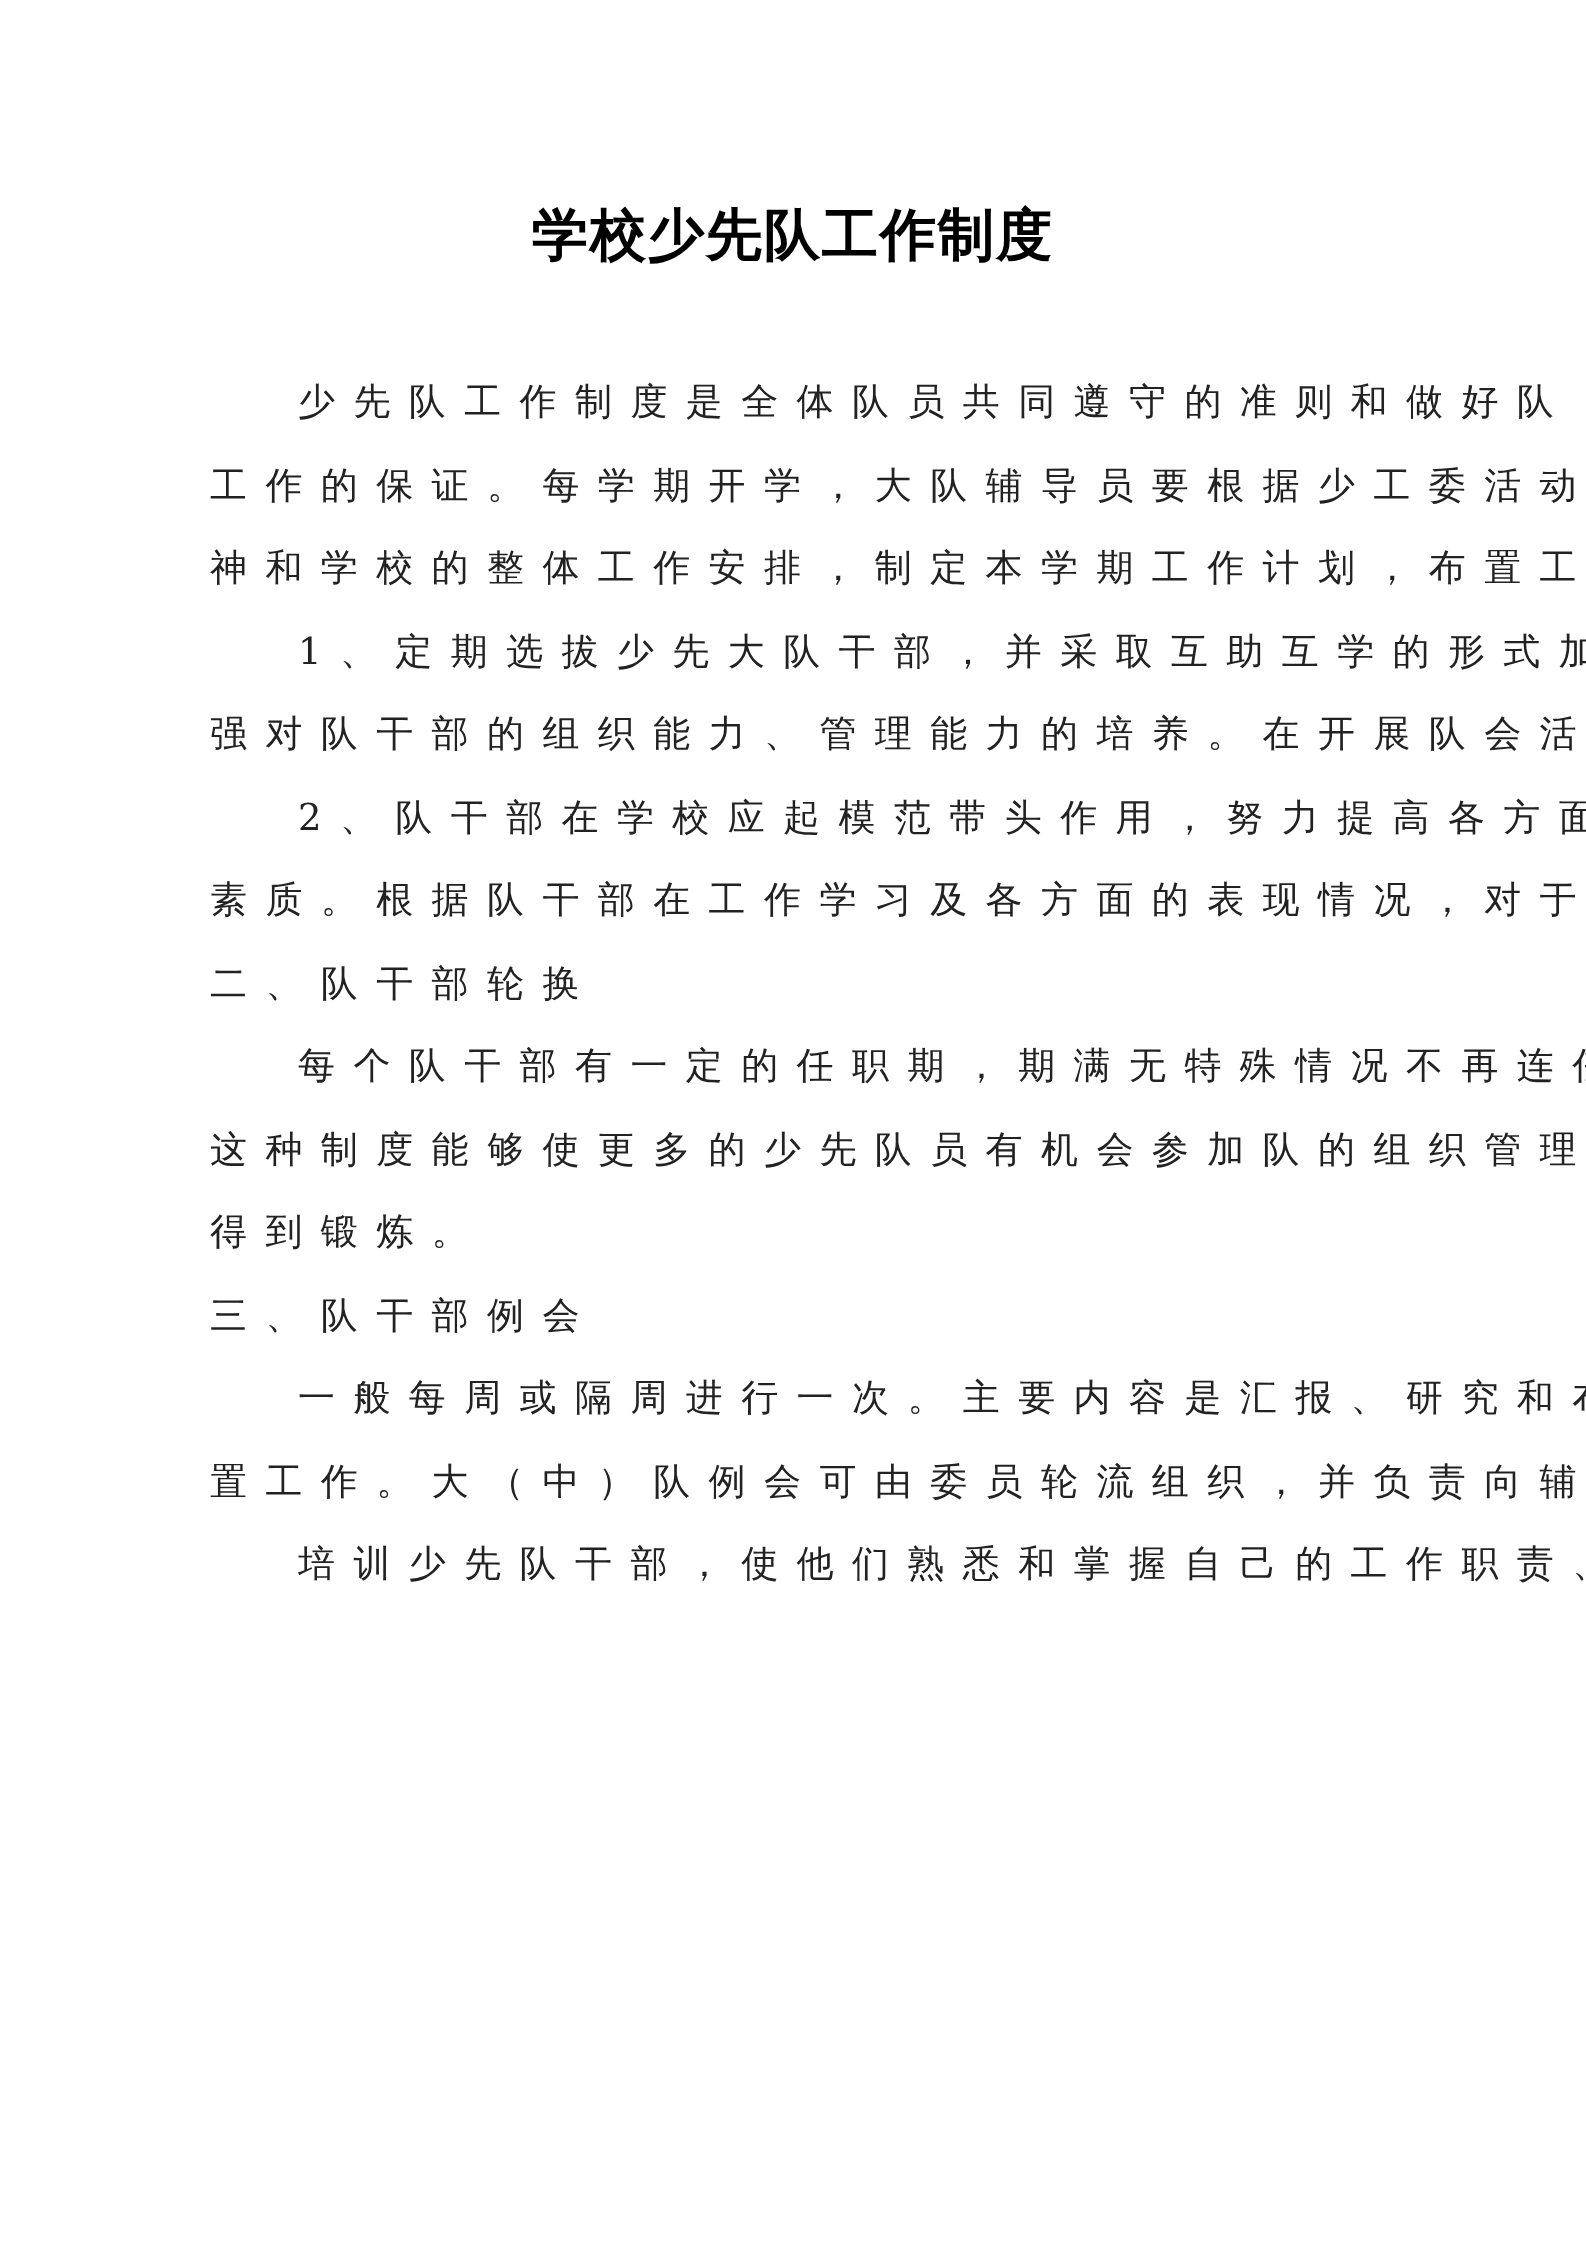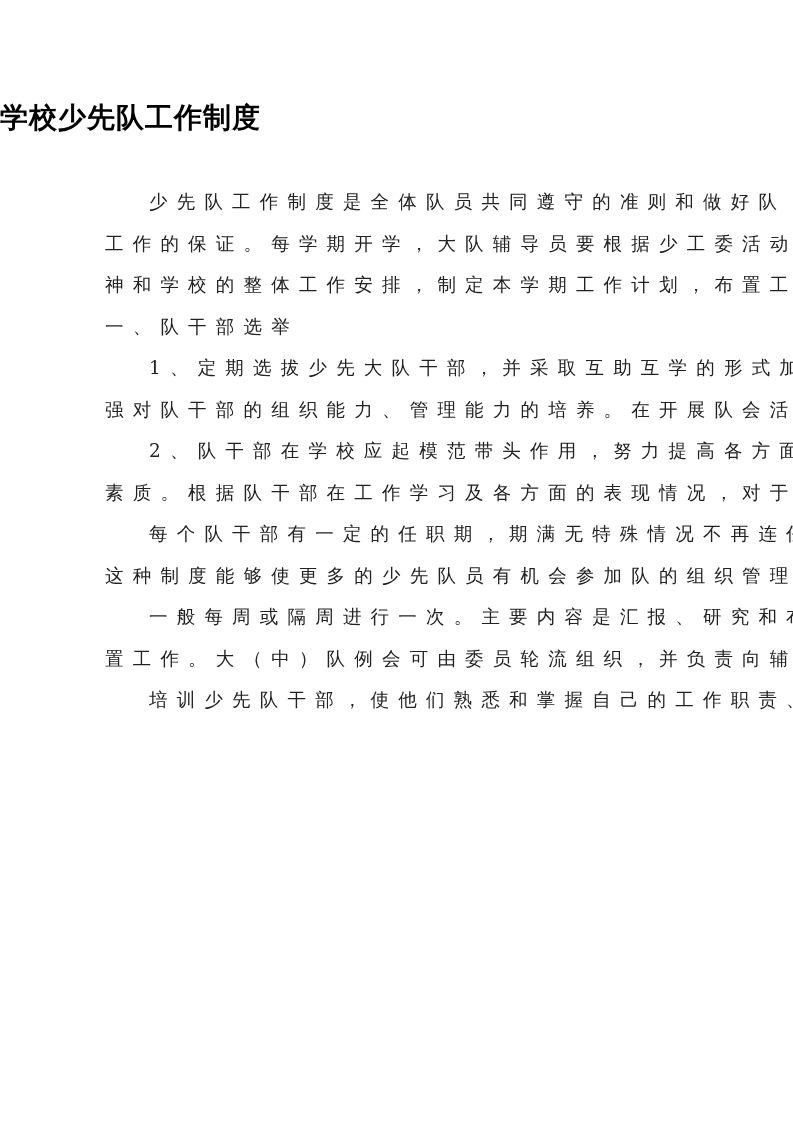--- a/index.html
+++ b/index.html
@@ -1,38 +1,40 @@
 <!DOCTYPE html>
 <html><head>
 <meta charset="utf-8">
 <style>
   html, body { margin: 0; padding: 0; background: #ffffff; }
   body { width: 793px; height: 1122px; position: relative; overflow: hidden;
          font-family: "DejaVu Serif", "Liberation Serif", serif; color: #1a1a1a; }
-  .title { position: absolute; top: 98px; left: 0; width: 793px; text-align: left;
+  .title { position: absolute; top: 98px; left: 0; width: 793px; text-align: center;
            font-family: "DejaVu Sans", "Liberation Sans", sans-serif; font-weight: bold;
            font-size: 28px; line-height: 40px; color: #000; letter-spacing: 1px; }
   .body { position: absolute; left: 105px; top: 181px; width: 580px; }
   .line { height: 41.5px; line-height: 41.5px; font-size: 18.5px; letter-spacing: 9.2px;
           white-space: nowrap; color: #222; }
   .line.indent { padding-left: 44px; }
 </style>
 </head>
 <body>
 
 <div>
   <div class="title">学校少先队工作制度</div>
   <div class="body">
     <div class="line indent">少先队工作制度是全体队员共同遵守的准则和做好队</div>
     <div class="line">工作的保证。每学期开学，大队辅导员要根据少工委活动精</div>
     <div class="line">神和学校的整体工作安排，制定本学期工作计划，布置工作。</div>
-    <div class="line">一、队干部选举</div>
     <div class="line indent">1、定期选拔少先大队干部，并采取互助互学的形式加</div>
     <div class="line">强对队干部的组织能力、管理能力的培养。在开展队会活动</div>
     <div class="line indent">2、队干部在学校应起模范带头作用，努力提高各方面</div>
     <div class="line">素质。根据队干部在工作学习及各方面的表现情况，对于成</div>
+    <div class="line">二、队干部轮换</div>
     <div class="line indent">每个队干部有一定的任职期，期满无特殊情况不再连任。</div>
     <div class="line">这种制度能够使更多的少先队员有机会参加队的组织管理，</div>
+    <div class="line">得到锻炼。</div>
+    <div class="line">三、队干部例会</div>
     <div class="line indent">一般每周或隔周进行一次。主要内容是汇报、研究和布</div>
     <div class="line">置工作。大（中）队例会可由委员轮流组织，并负责向辅导</div>
     <div class="line indent">培训少先队干部，使他们熟悉和掌握自己的工作职责、</div>
   </div>
 </div>
 
 </body></html>

